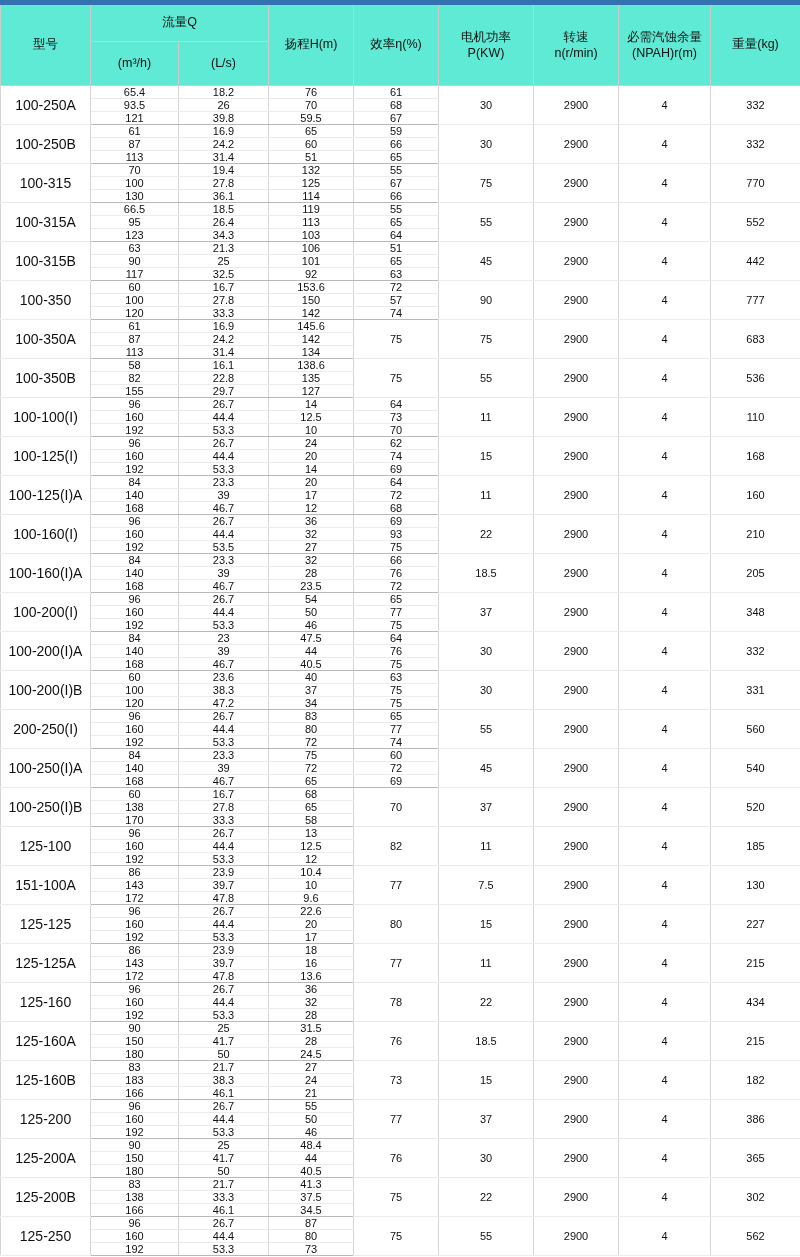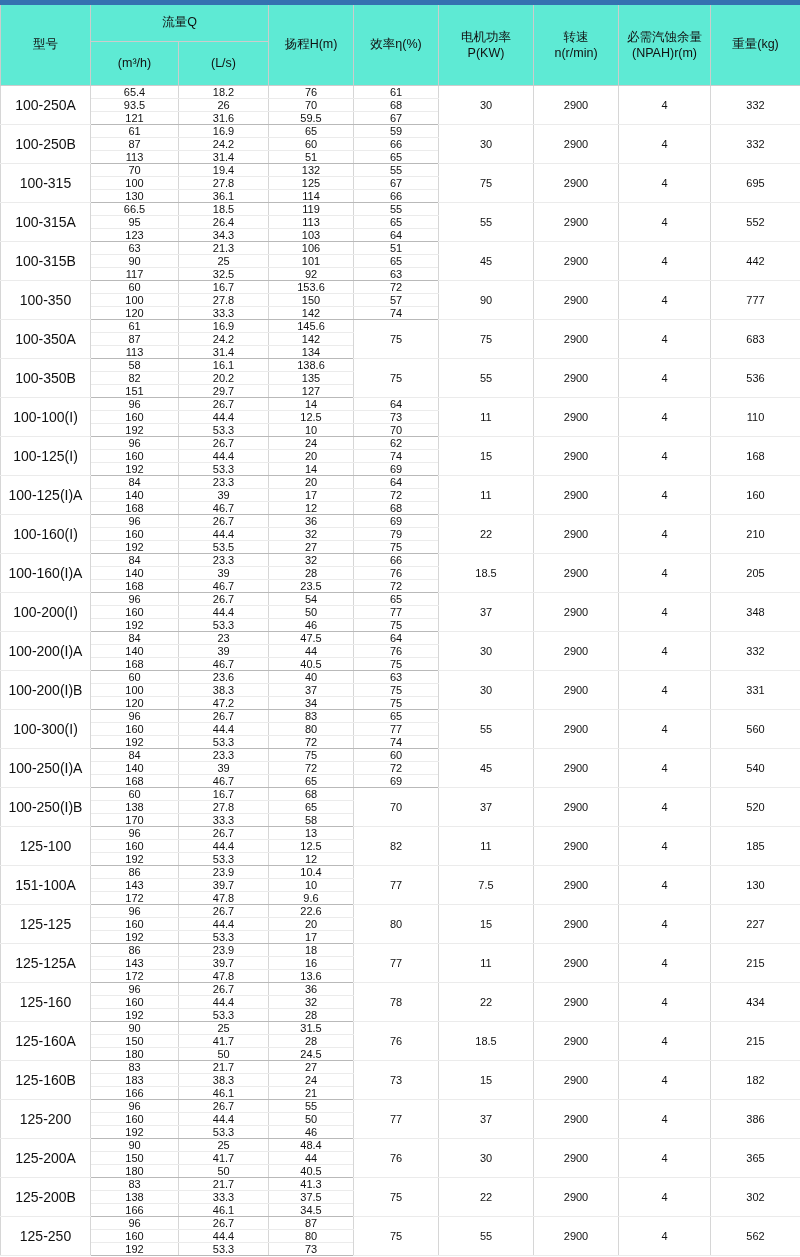--- a/index.html
+++ b/index.html
@@ -113,21 +113,21 @@
           <td rowspan="3">332</td>
         </tr>
         <tr>
           <td>93.5</td>
           <td>26</td>
           <td>70</td>
           <td>68</td>
         </tr>
         <tr class="group-end">
           <td>121</td>
-          <td>31.6</td>
+          <td>39.8</td>
           <td>59.5</td>
           <td>67</td>
         </tr>
         <tr class="group-start">
           <td rowspan="3" class="model">100-250B</td>
           <td>61</td>
           <td>16.9</td>
           <td>65</td>
           <td>59</td>
           <td rowspan="3">30</td>
@@ -149,21 +149,21 @@
         </tr>
         <tr class="group-start">
           <td rowspan="3" class="model">100-315</td>
           <td>70</td>
           <td>19.4</td>
           <td>132</td>
           <td>55</td>
           <td rowspan="3">75</td>
           <td rowspan="3">2900</td>
           <td rowspan="3">4</td>
-          <td rowspan="3">695</td>
+          <td rowspan="3">770</td>
         </tr>
         <tr>
           <td>100</td>
           <td>27.8</td>
           <td>125</td>
           <td>67</td>
         </tr>
         <tr class="group-end">
           <td>130</td>
           <td>36.1</td>
@@ -266,25 +266,25 @@
           <td>16.1</td>
           <td>138.6</td>
           <td rowspan="3">75</td>
           <td rowspan="3">55</td>
           <td rowspan="3">2900</td>
           <td rowspan="3">4</td>
           <td rowspan="3">536</td>
         </tr>
         <tr>
           <td>82</td>
-          <td>20.2</td>
+          <td>22.8</td>
           <td>135</td>
         </tr>
         <tr class="group-end">
-          <td>151</td>
+          <td>155</td>
           <td>29.7</td>
           <td>127</td>
         </tr>
         <tr class="group-start">
           <td rowspan="3" class="model">100-100(I)</td>
           <td>96</td>
           <td>26.7</td>
           <td>14</td>
           <td>64</td>
           <td rowspan="3">11</td>
@@ -358,21 +358,21 @@
           <td>69</td>
           <td rowspan="3">22</td>
           <td rowspan="3">2900</td>
           <td rowspan="3">4</td>
           <td rowspan="3">210</td>
         </tr>
         <tr>
           <td>160</td>
           <td>44.4</td>
           <td>32</td>
-          <td>79</td>
+          <td>93</td>
         </tr>
         <tr class="group-end">
           <td>192</td>
           <td>53.5</td>
           <td>27</td>
           <td>75</td>
         </tr>
         <tr class="group-start">
           <td rowspan="3" class="model">100-160(I)A</td>
           <td>84</td>
@@ -459,21 +459,21 @@
           <td>37</td>
           <td>75</td>
         </tr>
         <tr class="group-end">
           <td>120</td>
           <td>47.2</td>
           <td>34</td>
           <td>75</td>
         </tr>
         <tr class="group-start">
-          <td rowspan="3" class="model">100-300(I)</td>
+          <td rowspan="3" class="model">200-250(I)</td>
           <td>96</td>
           <td>26.7</td>
           <td>83</td>
           <td>65</td>
           <td rowspan="3">55</td>
           <td rowspan="3">2900</td>
           <td rowspan="3">4</td>
           <td rowspan="3">560</td>
         </tr>
         <tr>

